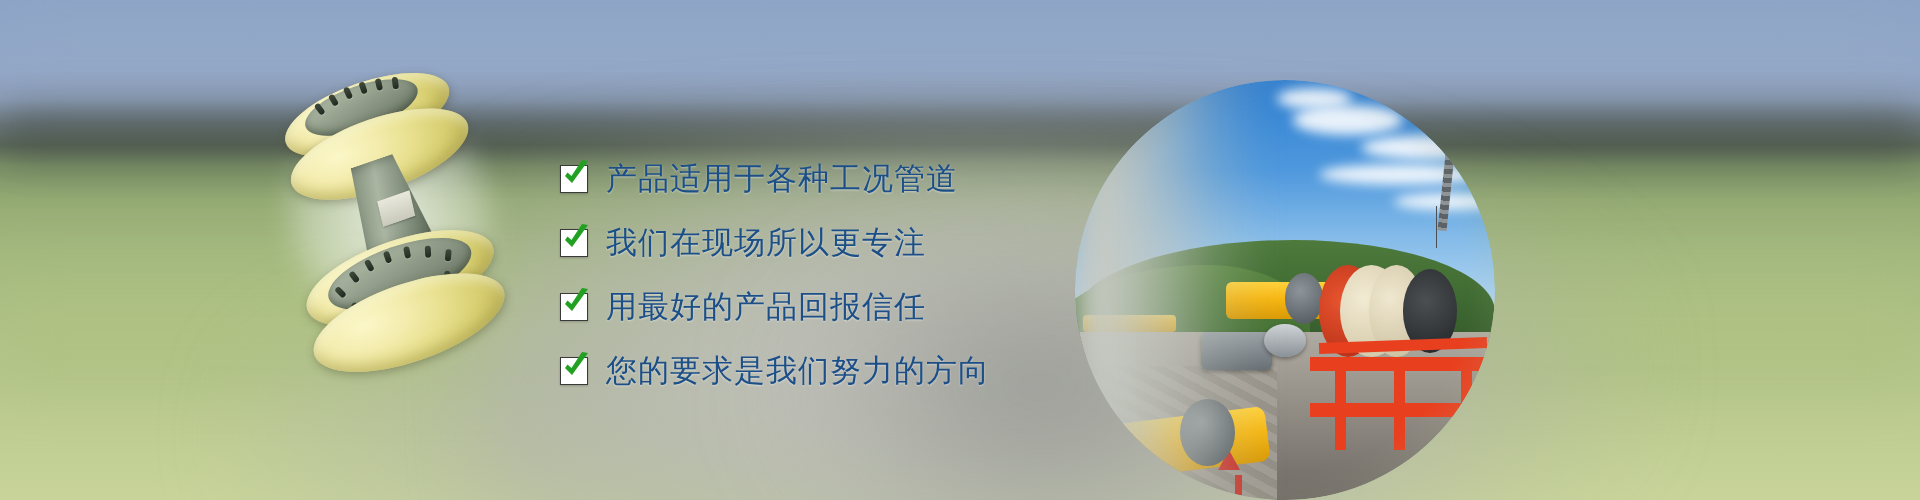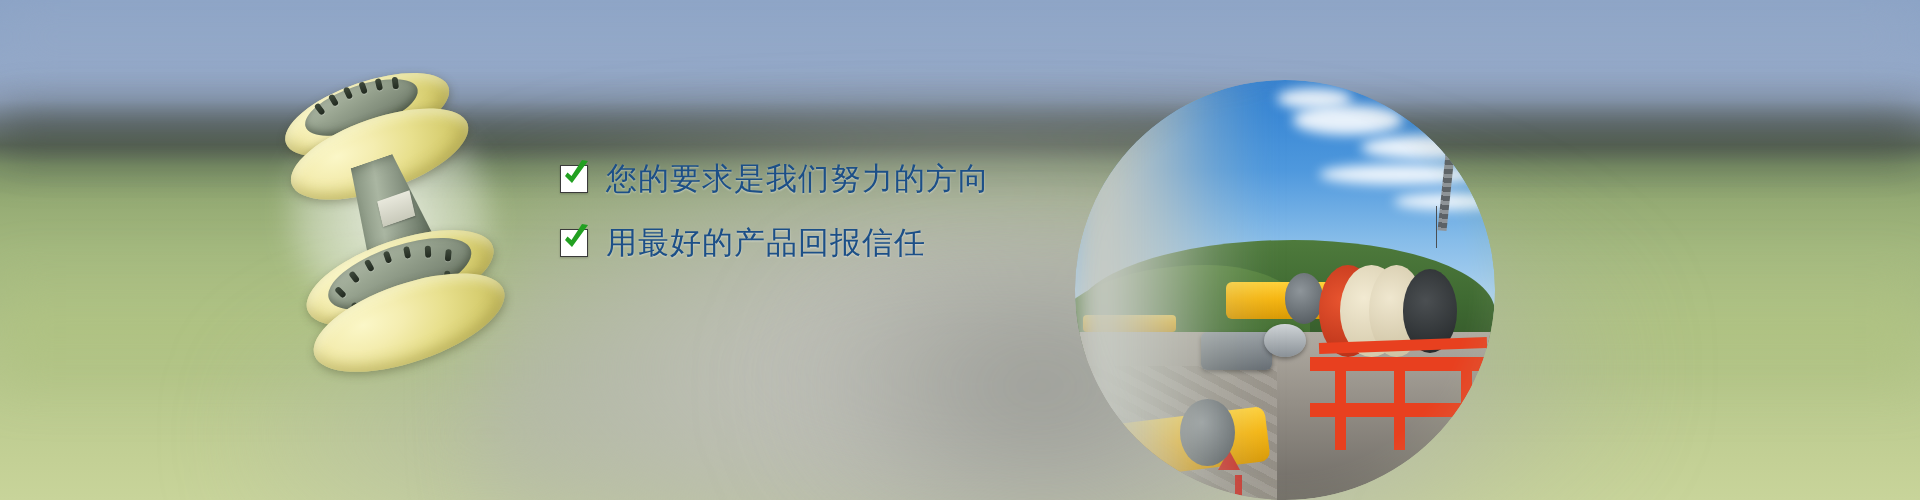--- a/index.html
+++ b/index.html
@@ -321,40 +321,56 @@
       <div class="bolt" style="left:174px;top:196px;transform:rotate(24deg)"></div>
       <div class="bolt" style="left:70px;top:216px;transform:rotate(-20deg)"></div>
       <div class="bolt" style="left:166px;top:216px;transform:rotate(20deg)"></div>
     </div>
     <div class="disc d4"></div>
   </div>
 
 
   <div class="checklist">
 
-
+    <div class="check-row">
+      <span class="checkbox">
+        <svg viewBox="0 0 36 36" aria-hidden="true">
+          <path d="M7 19 L14 26 L30 4 L24 3 L13.5 19 L9.5 15.5 Z" fill="#22a021"></path>
+        </svg>
+      </span>
+      <span class="check-text">产品适用于各种工况管道</span>
+    </div>
+
+    <div class="check-row">
+      <span class="checkbox">
+        <svg viewBox="0 0 36 36" aria-hidden="true">
+          <path d="M7 19 L14 26 L30 4 L24 3 L13.5 19 L9.5 15.5 Z" fill="#22a021"></path>
+        </svg>
+      </span>
+      <span class="check-text">我们在现场所以更专注</span>
+    </div>
+
+    <div class="check-row">
+      <span class="checkbox">
+        <svg viewBox="0 0 36 36" aria-hidden="true">
+          <path d="M7 19 L14 26 L30 4 L24 3 L13.5 19 L9.5 15.5 Z" fill="#22a021"></path>
+        </svg>
+      </span>
+      <span class="check-text">用最好的产品回报信任</span>
+    </div>
 
     <div class="check-row">
       <span class="checkbox">
         <svg viewBox="0 0 36 36" aria-hidden="true">
           <path d="M7 19 L14 26 L30 4 L24 3 L13.5 19 L9.5 15.5 Z" fill="#22a021"></path>
         </svg>
       </span>
       <span class="check-text">您的要求是我们努力的方向</span>
     </div>
 
-    <div class="check-row">
-      <span class="checkbox">
-        <svg viewBox="0 0 36 36" aria-hidden="true">
-          <path d="M7 19 L14 26 L30 4 L24 3 L13.5 19 L9.5 15.5 Z" fill="#22a021"></path>
-        </svg>
-      </span>
-      <span class="check-text">用最好的产品回报信任</span>
-    </div>
-
   </div>
 
   <div class="photo-circle">
     <div class="ph ph-sky"></div>
     <div class="cloud" style="left:52%;top:6%;width:26%;height:7%;"></div>
     <div class="cloud" style="left:68%;top:13%;width:32%;height:6%;"></div>
     <div class="cloud" style="left:58%;top:20%;width:40%;height:5%;"></div>
     <div class="cloud" style="left:76%;top:27%;width:26%;height:4%;"></div>
     <div class="cloud" style="left:48%;top:2%;width:18%;height:5%;"></div>
 

